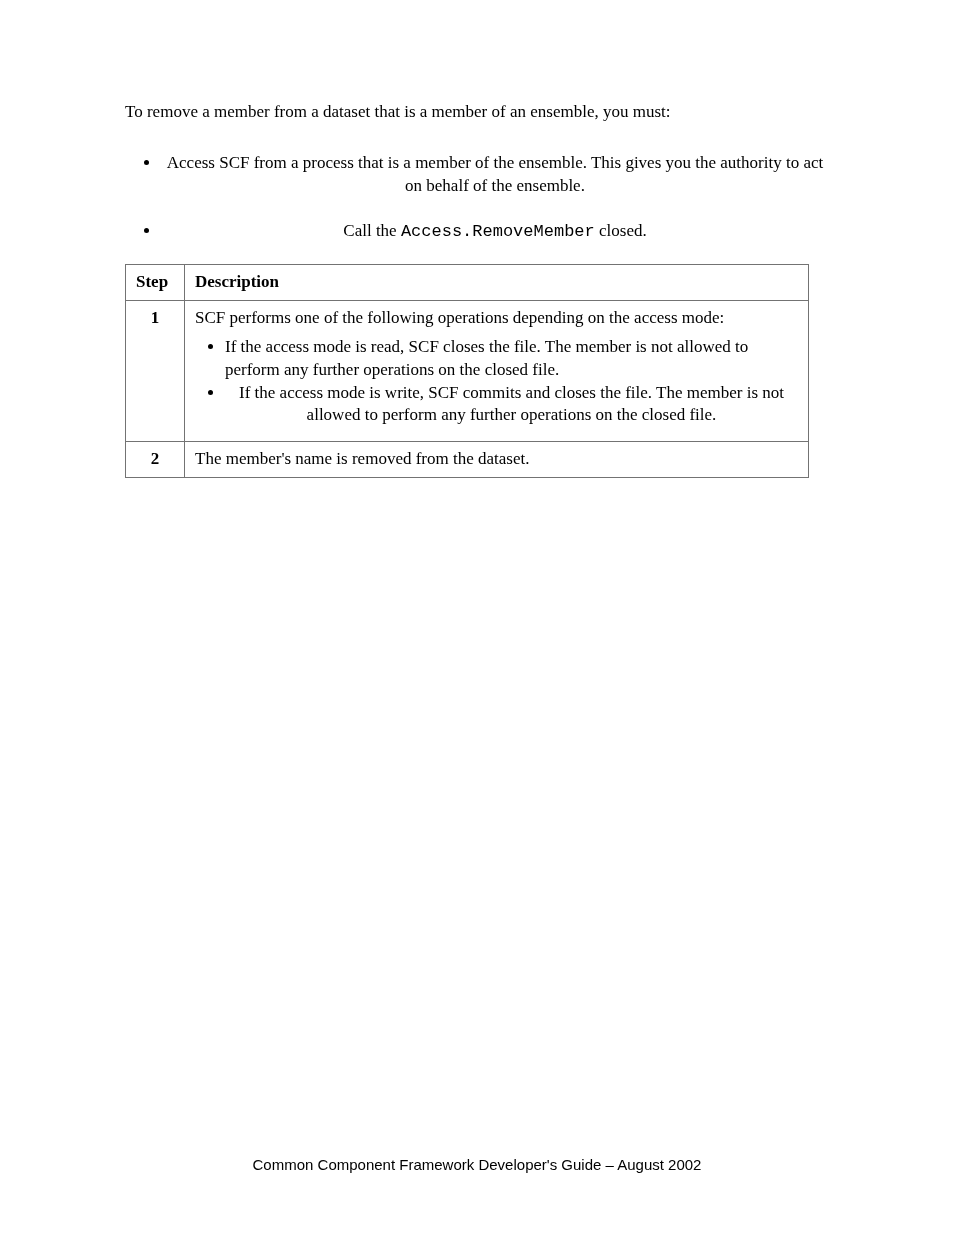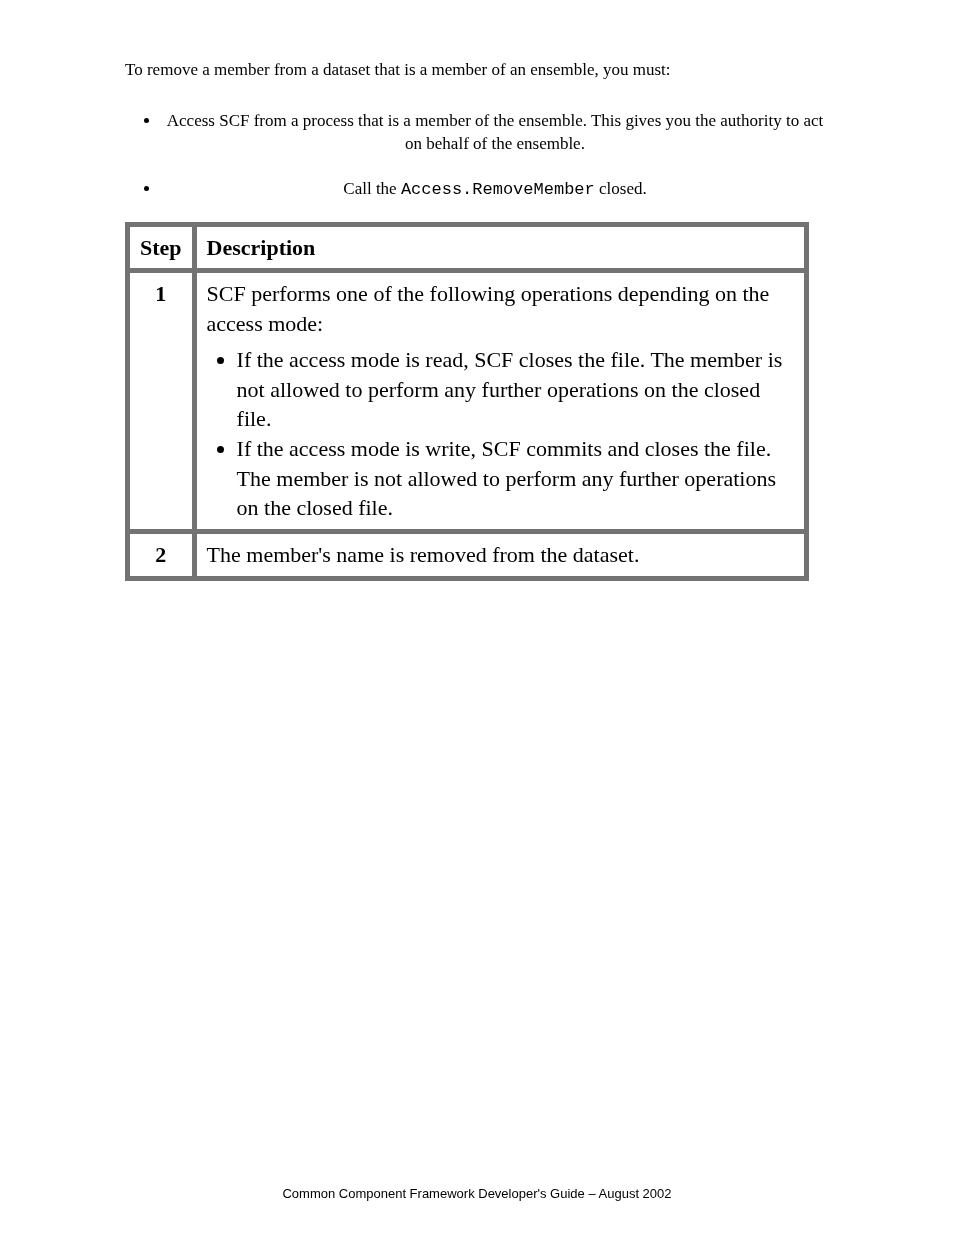--- a/index.html
+++ b/index.html
@@ -5,21 +5,21 @@
   html, body {
     margin: 0;
     padding: 0;
     background: #fff;
   }
   .page {
     width: 954px;
     height: 1235px;
     position: relative;
     box-sizing: border-box;
-    padding: 59px 125px 0 125px;
+    padding: 101px 125px 0 125px;
     font-family: "Times New Roman", Times, serif;
     font-size: 17px;
     line-height: 1.35;
     color: #000;
   }
   .intro {
     margin: 0 0 28px 0;
   }
   ul.top-list {
     list-style: disc;
@@ -47,26 +47,26 @@
   .table-intro {
     margin: 18px 0 10px 0;
   }
   table.main-table {
     border-collapse: collapse;
     width: 684px;
     margin: 0 0 0 0;
   }
   table.main-table th,
   table.main-table td {
-    border: 5px solid #737373;
+    border: 1px solid #737373;
     padding: 6px 10px;
     text-align: left;
     vertical-align: top;
     font-weight: normal;
-    font-size: 22px;
+    font-size: 17px;
     font-family: Liberation Serif, serif;
   }
   table.main-table th {
     font-weight: bold;
   }
   table.main-table td.step {
     width: 38px;
     text-align: center;
     font-weight: bold;
   }
@@ -74,30 +74,31 @@
     margin: 0 0 6px 0;
   }
   ul.cell-list {
     list-style: disc;
     margin: 0;
     padding-left: 30px;
   }
   ul.cell-list li {
   }
   ul.cell-list li:last-child {
-    margin-bottom: 0;
+    margin-bottom: 8px;
+    text-align: center;
   }
   .footer {
     position: absolute;
-    bottom: 32px;
+    bottom: 60px;
     left: 0;
     width: 100%;
     text-align: center;
     font-family: Arial, Helvetica, sans-serif;
-    font-size: 13px;
+    font-size: 15px;
     color: #000;
   }
 </style>
 </head>
 <body>
 
 <div class="page">
 
   <p class="intro">To remove a member from a dataset that is a member of an ensemble, you must:</p>
 

